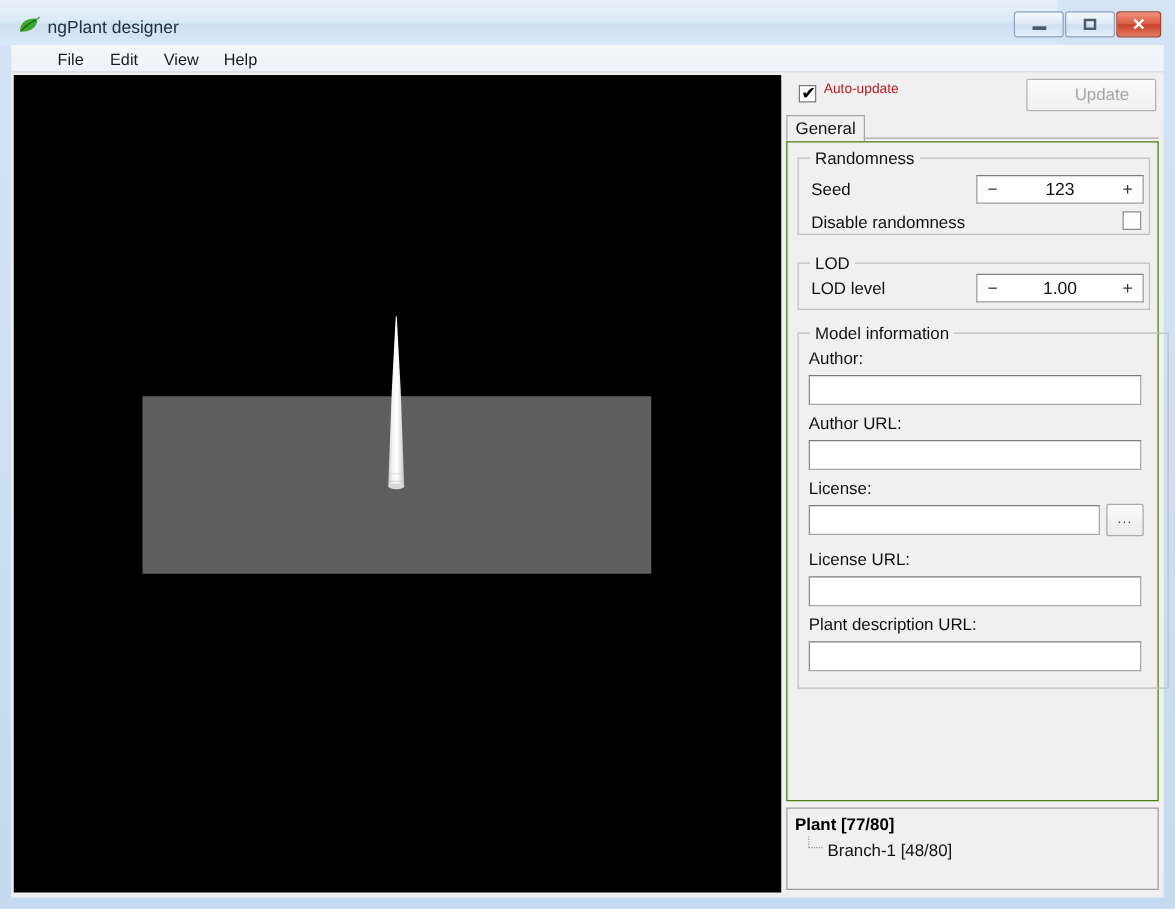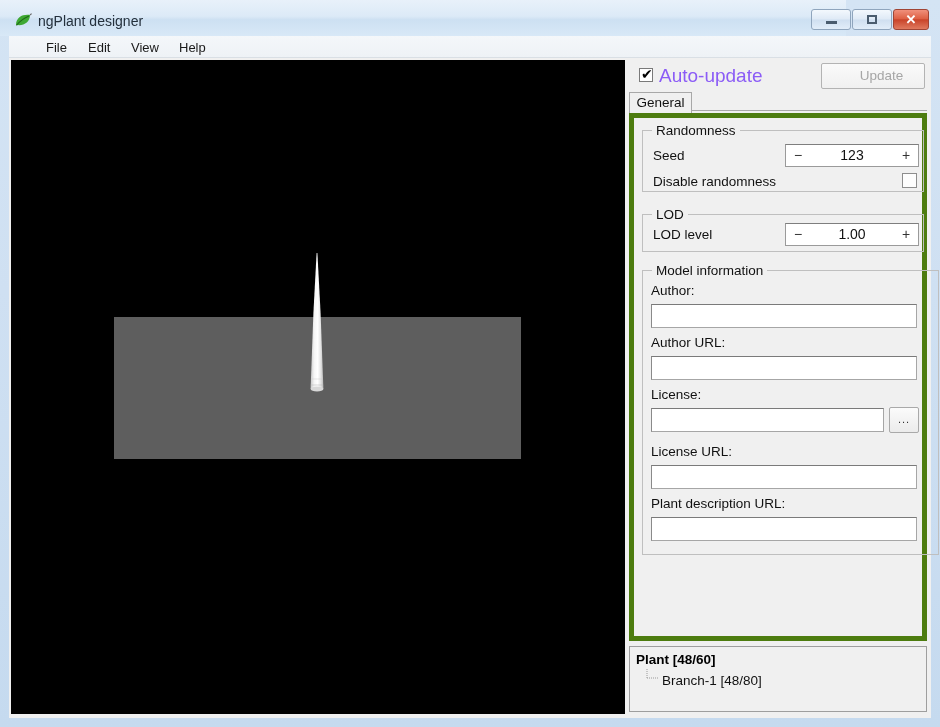--- a/index.html
+++ b/index.html
@@ -158,22 +158,22 @@
   #chk-autoupdate .tick {
     position: absolute;
     left: 1px; top: -2px;
     font-size: 14px;
     line-height: 14px;
     color: #000000;
   }
   #autoupdate-label {
     position: absolute;
     left: 32px; top: 5px;
-    font-size: 19px;
-    color: #8b5cf6;
+    font-size: 11px;
+    color: #b91c1c;
     white-space: nowrap;
   }
   #btn-update {
     position: absolute;
     left: 194px; top: 3px;
     width: 104px; height: 26px;
     border: 1px solid #b3b3b3;
     border-radius: 2px;
     box-sizing: border-box;
     background: linear-gradient(to bottom, #fafafa 0%, #f0f0f0 100%);
@@ -210,21 +210,21 @@
     left: 63px; top: 18px;
     width: 235px; height: 4px;
     border-top: 1px solid #a8a8a8;
     box-sizing: border-box;
   }
   #tabpanel {
     position: absolute;
     left: 2px; top: 53px;
     width: 298px; height: 528px;
     background: #f0f0f0;
-    border: 5px solid #4d7c0f;
+    border: 1px solid #4d7c0f;
     box-sizing: border-box;
   }
 
   
   .groupbox {
     position: absolute;
     border: 1px solid #bfbfbf;
     box-sizing: border-box;
     background: transparent;
   }
@@ -469,21 +469,21 @@
           <span class="field-label" style="left:8px; top:173px;">License URL:</span>
           <input class="txtfield" style="left: 8px; top: 194px; width: 266px;" type="text" placeholder="">
 
           <span class="field-label" style="left:8px; top:225px;">Plant description URL:</span>
           <input class="txtfield" style="left: 8px; top: 246px; width: 266px;" type="text" placeholder="">
         </div>
 
       </div>
 
       <div id="treeview">
-        <div id="tree-root">Plant [48/60]</div>
+        <div id="tree-root">Plant [77/80]</div>
         <span id="tree-connector">
           <svg width="14" height="12" viewBox="0 0 14 12">
             <path d="M1 0 L1 9" stroke="#9a9a9a" stroke-width="1" stroke-dasharray="1 1" fill="none"></path>
             <path d="M1 9 L12 9" stroke="#9a9a9a" stroke-width="1" stroke-dasharray="1 1" fill="none"></path>
           </svg>
         </span>
         <div id="tree-child">Branch-1 [48/80]</div>
       </div>
 
     </div>

